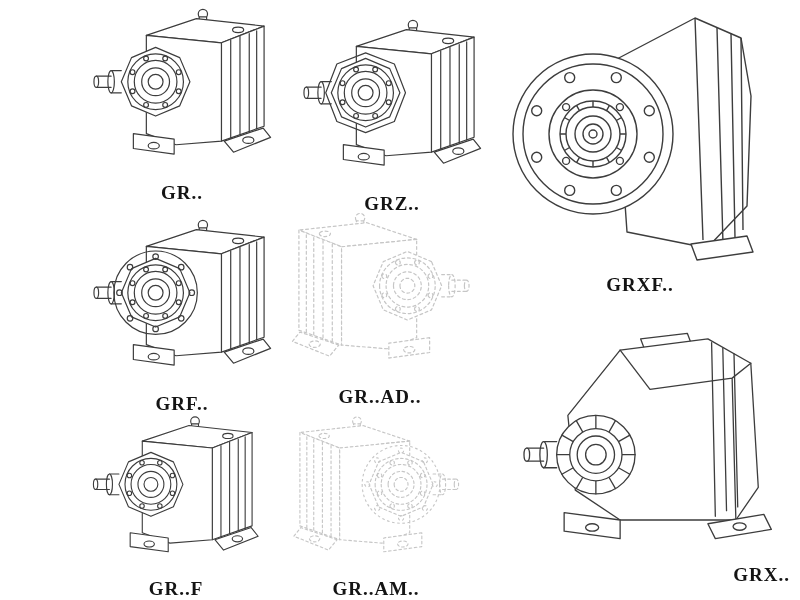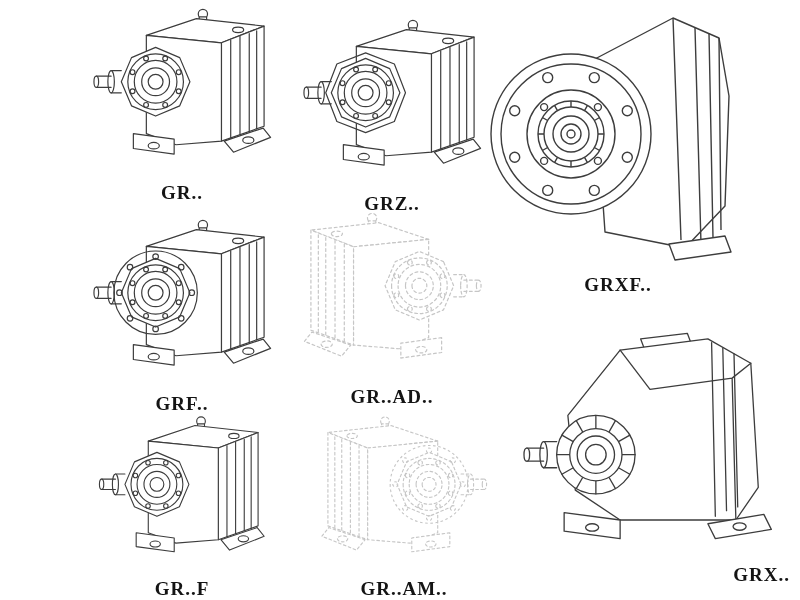--- a/index.html
+++ b/index.html
@@ -13,25 +13,25 @@
   .drawing{color:var(--line,#3d3d3d);}
   .ghost{color:var(--ghost,#c6c6c6);}
   .ghost svg{stroke-dasharray:3 3;}
   .model-label{
     font-weight:bold;font-size:19px;letter-spacing:1px;color:#141414;
     margin-top:2px;text-align:center;white-space:nowrap;
   }
   
   #fig-gr   {left:82px;  top:2px;   width:200px;}
   #fig-grz  {left:292px; top:13px;   width:200px;}
-  #fig-grxf {left:472px; top:0px;   width:292px;justify-content:flex-end;}
+  #fig-grxf {left:494px; top:0px;   width:292px;justify-content:flex-end;}
   #fig-grf  {left:82px;  top:213px; width:200px;}
-  #fig-grad {left:292px; top:206px; width:200px;justify-content:space-between;}
-  #fig-grff {left:82px;  top:410px; width:200px;}
-  #fig-gram {left:304px; top:410px; width:200px;justify-content:center;}
+  #fig-grad {left:280px; top:206px; width:200px;justify-content:space-between;}
+  #fig-grff {left:76px;  top:410px; width:200px;}
+  #fig-gram {left:276px; top:410px; width:200px;justify-content:center;}
   #fig-grx  {left:498px; top:296px; width:292px;align-items:flex-end;}
 </style>
 </head>
 <body style="--bg: #ffffff; --line: #3d3d3d; --ghost: #c6c6c6;">
 
 <svg width="0" height="0" style="position:absolute" aria-hidden="true">
   <defs>
 
     <symbol id="sym-inline" viewBox="0 0 210 192">
       <g fill="#fff" stroke="currentColor" stroke-width="1.3" stroke-linejoin="round" stroke-linecap="round">

